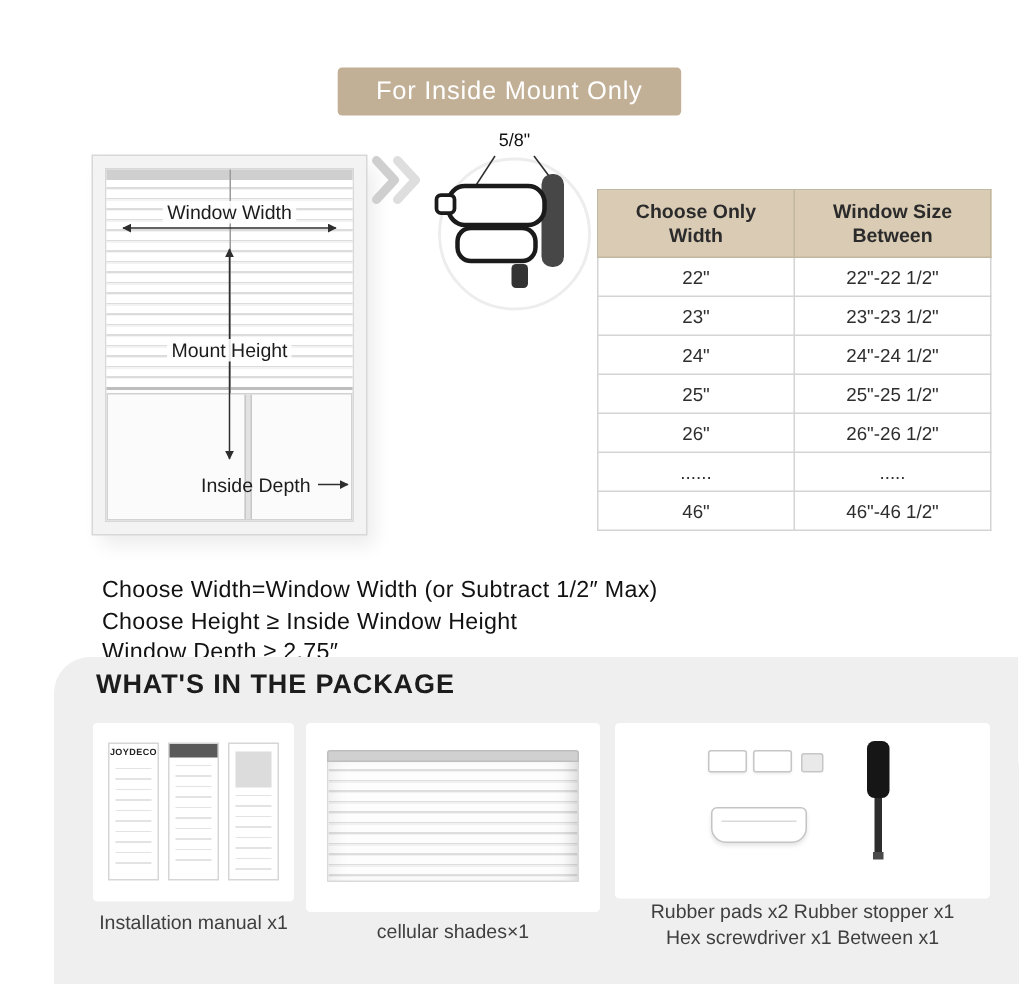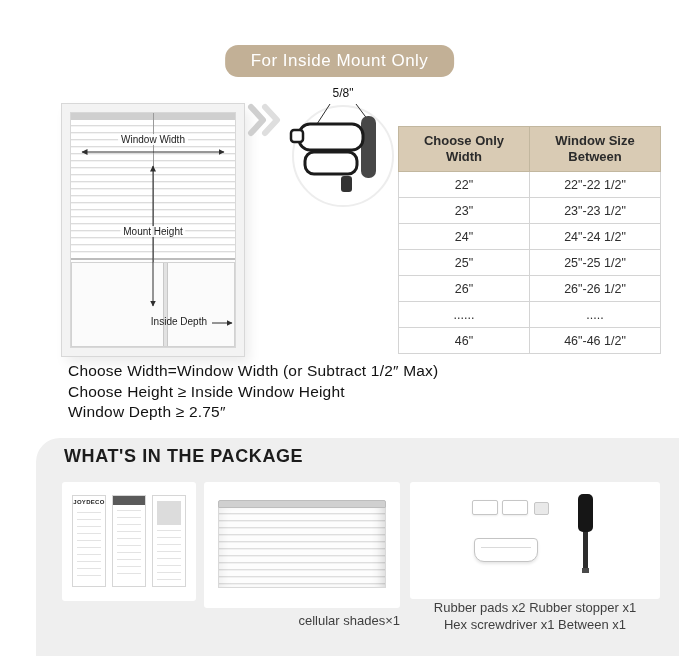--- a/index.html
+++ b/index.html
@@ -15,21 +15,21 @@
     font-family:"Liberation Sans", sans-serif;color:var(--ink);
   }
   
   .title{
     position:absolute;top:2px;left:0;right:0;margin:0;text-align:center;
     font-size:33px;font-weight:800;letter-spacing:1px;color:#2b2b2b;
   }
   .badge{
     position:absolute;top:45px;left:50%;transform:translateX(-50%);
     background:var(--badge-tan);color:#fff;font-size:17px;letter-spacing:.5px;
-    padding:6px 26px;border-radius:13px;white-space:nowrap;
+    padding:6px 26px;border-radius:3px;white-space:nowrap;
   }
   
   .window-illus{position:absolute;left:62px;top:104px;width:182px;height:252px;}
   .win-frame{
     position:absolute;inset:0;background:#fdfdfd;border:8px solid #f3f3f3;
     outline:1px solid #d8d8d8;box-shadow:inset 0 0 0 1px #d8d8d8, 5px 7px 12px rgba(0,0,0,.08);
     box-sizing:border-box;
   }
   .headrail{position:absolute;left:9px;right:9px;top:9px;height:7px;background:#cfcfcf;}
   .blind{
@@ -38,21 +38,21 @@
     border-bottom:2px solid #bdbdbd;box-sizing:border-box;
   }
   .cord{position:absolute;left:50%;top:9px;width:1px;height:149px;background:#9a9a9a;}
   .lower{
     position:absolute;left:9px;right:9px;top:158px;bottom:9px;background:#fbfbfb;
     border:1px solid #d2d2d2;box-sizing:border-box;
   }
   .lower-divider{position:absolute;left:56%;top:0;bottom:0;width:3px;background:#e2e2e2;border-left:1px solid #c8c8c8;border-right:1px solid #c8c8c8;}
   .arrows{position:absolute;left:0;top:0;}
   .lbl{
-    position:absolute;font-size:10px;color:#1c1c1c;background:rgba(255,255,255,.88);
+    position:absolute;font-size:13px;color:#1c1c1c;background:rgba(255,255,255,.88);
     padding:0 3px;white-space:nowrap;z-index:3;
   }
   .lbl-w{top:30px;left:50%;transform:translateX(-50%);}
   .lbl-h{top:122px;left:50%;transform:translateX(-50%);}
   .lbl-d{top:212px;right:34px;background:transparent;}
   
   .chevrons{position:absolute;left:246px;top:102px;}
   
   .bracket{position:absolute;left:283px;top:86px;width:120px;height:128px;}
   .lbl-b{
@@ -66,39 +66,39 @@
     font-size:12.5px;color:#2e2e2e;table-layout:fixed;
   }
   .size-table th{
     background:var(--table-tan);font-size:13px;font-weight:bold;color:#2b2b2b;
     border:1px solid #c2b79f;height:40px;padding:2px 10px;line-height:1.25;
   }
   .size-table td{
     border:1px solid #d4d4d4;height:25px;text-align:center;padding:0 4px;background:#fff;
   }
   
-  .notes{position:absolute;left:68px;top:361px;font-size:15.5px;line-height:20.5px;color:#121212;letter-spacing:.2px;}
+  .notes{position:absolute;left:68px;top:384px;font-size:15.5px;line-height:20.5px;color:#121212;letter-spacing:.2px;}
   
   .panel{
     position:absolute;left:36px;right:0;top:438px;bottom:0;background:var(--panel-gray);
     border-radius:24px 0 0 0;
   }
   .pkg-heading{
     position:absolute;left:28px;top:8px;margin:0;font-size:18px;font-weight:800;
     letter-spacing:.6px;color:#1c1c1c;
   }
   .card{position:absolute;background:#fff;border-radius:3px;}
   .card1{left:26px;top:44px;width:134px;height:119px;}
   .card2{left:168px;top:44px;width:196px;height:126px;}
   .card3{left:374px;top:44px;width:250px;height:117px;}
   .cap{
     position:absolute;text-align:center;font-size:13px;color:#3f3f3f;line-height:17px;
   }
   .cap1{left:26px;width:134px;top:168px;}
-  .cap2{left:168px;width:196px;top:174px;text-align:right;}
+  .cap2{left:168px;width:196px;top:174px;}
   .cap3{left:360px;width:278px;top:161px;}
   
   .page{
     position:absolute;top:13px;width:34px;height:92px;background:#fff;
     border:1px solid #d6d6d6;box-sizing:border-box;
   }
   .p1{left:10px;} .p2{left:50px;} .p3{left:90px;}
   .brand{display:block;font-size:6px;font-weight:bold;color:#222;text-align:center;margin-top:3px;letter-spacing:.3px;}
   .pl{
     position:absolute;left:4px;right:4px;top:16px;bottom:6px;
@@ -251,20 +251,21 @@
     <div class="card card3">
       <div class="pad pad1"></div>
       <div class="pad pad2"></div>
       <div class="stopper"></div>
       <div class="handle"></div>
       <div class="driver-handle"></div>
       <div class="driver-shaft"></div>
       <div class="driver-tip"></div>
     </div>
 
+    <div class="cap cap1">Installation manual x1</div>
     <div class="cap cap2">cellular shades×1</div>
     <div class="cap cap3">
       <div>Rubber pads x2 Rubber stopper x1</div>
       <div>Hex screwdriver x1 Between x1</div>
     </div>
   </div>
 
 </div>
 
 </body></html>

